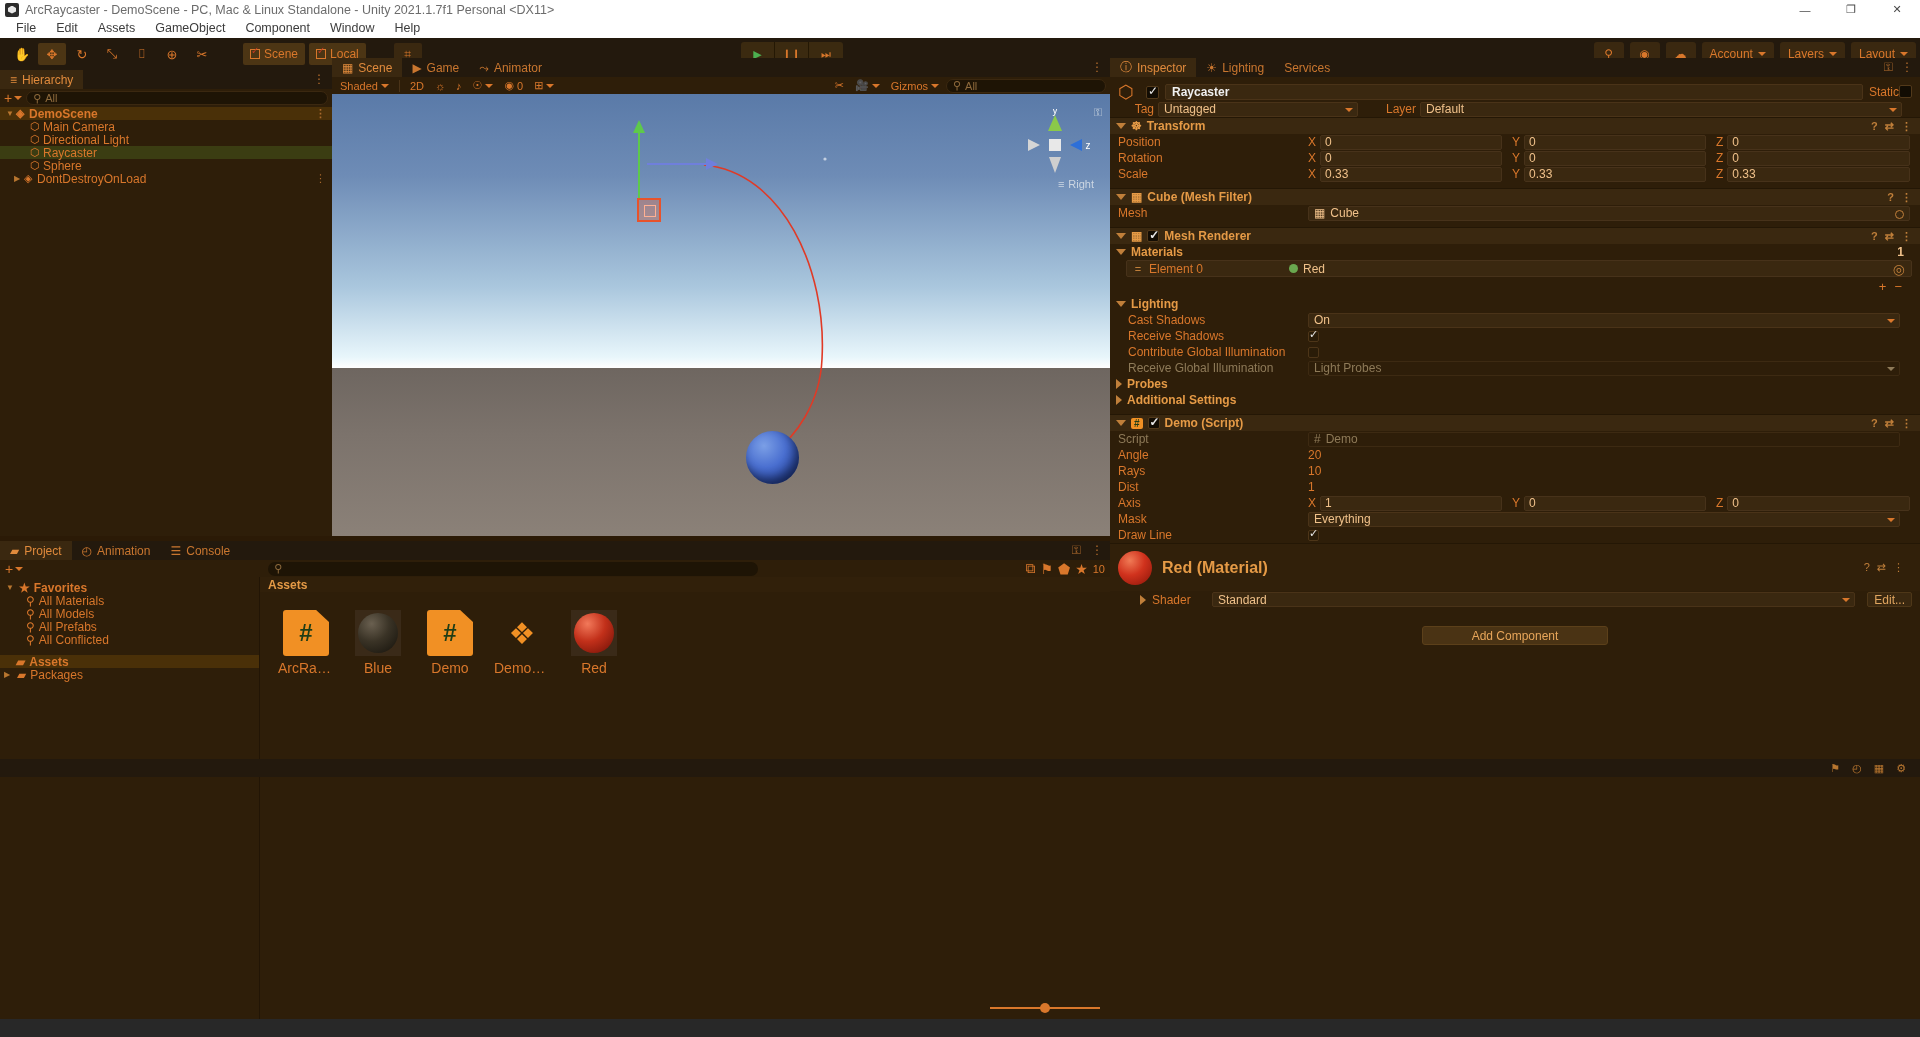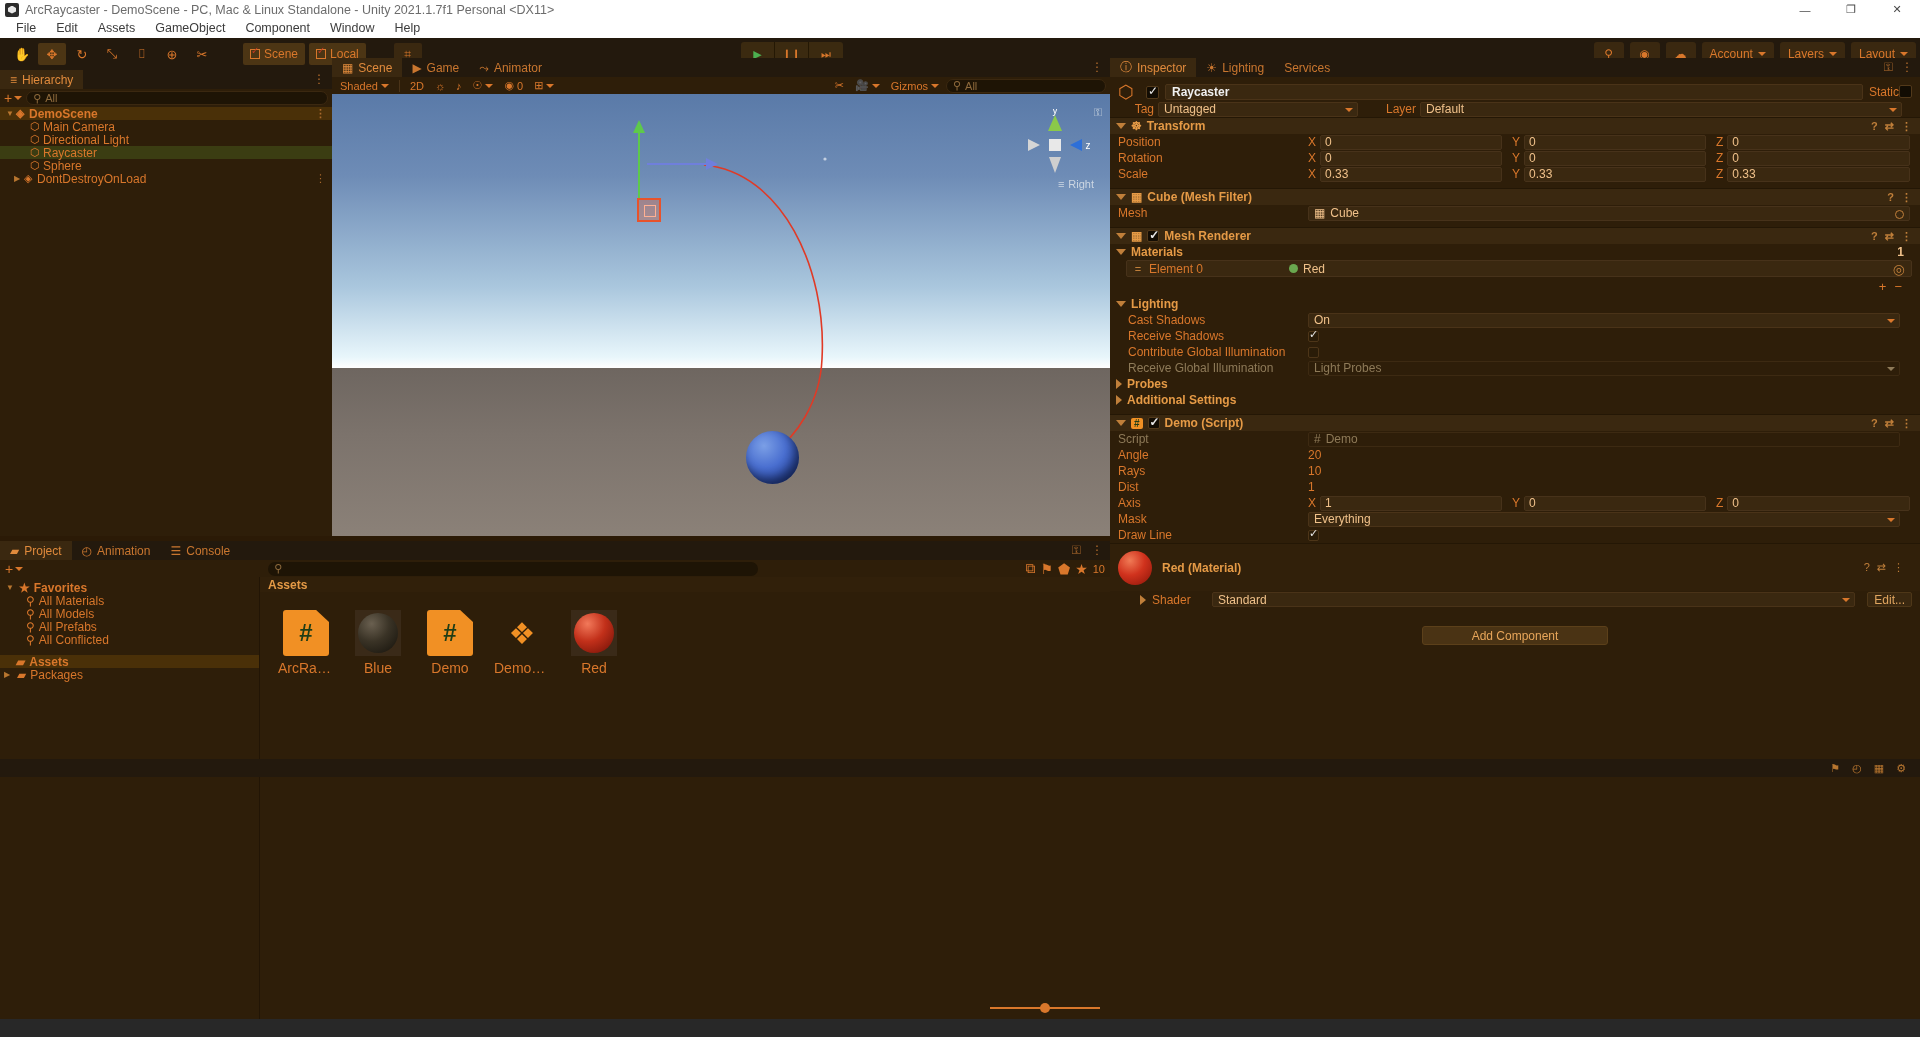--- a/index.html
+++ b/index.html
@@ -262,21 +262,21 @@
   .dd-wide { flex:1; margin-right:10px; }
   .dim-field { flex:1; height:15px; background:#2e1e09; border:1px solid #3d2a12; border-radius:2px;
                display:flex; align-items:center; padding:0 5px; font-size:12px; color:#8e7a58;
                margin-right:10px; position:relative;}
   .dim-field .ar{ position:absolute; right:4px; top:5px; width:0;height:0;
             border-left:4px solid transparent;border-right:4px solid transparent;border-top:4px solid #8e7a58; }
   .mat-preview { height:48px; display:flex; align-items:center; gap:10px; padding:6px 8px;
                  border-top:1px solid #241705; background:#31200a; }
   .mat-sphere { width:34px; height:34px; border-radius:50%;
                 background:radial-gradient(circle at 35% 28%,#f07a55 0%,#d0321d 45%,#8a1408 100%); }
-  .mat-title { font-size:12px; font-weight:bold; color:#e59a46; }
+  .mat-title { font-size:16px; font-weight:bold; color:#e59a46; }
   .shader-row { height:17px; display:flex; align-items:center; font-size:12px; padding-left:30px; gap:6px;}
   .edit-btn { height:15px; padding:0 6px; background:#3a2810; border:1px solid #4e3718; border-radius:2px;
               font-size:12px; color:#e0a55f; display:flex; align-items:center; }
   .addcomp-wrap { display:flex; justify-content:center; padding-top:18px;text-align:right; }
   .addcomp {
     width:186px; height:19px; background:#4a3314; border:1px solid #5c401a; border-radius:3px;
     display:flex; align-items:center; justify-content:center; font-size:12px; color:#e8a65a;
   }
 
   

